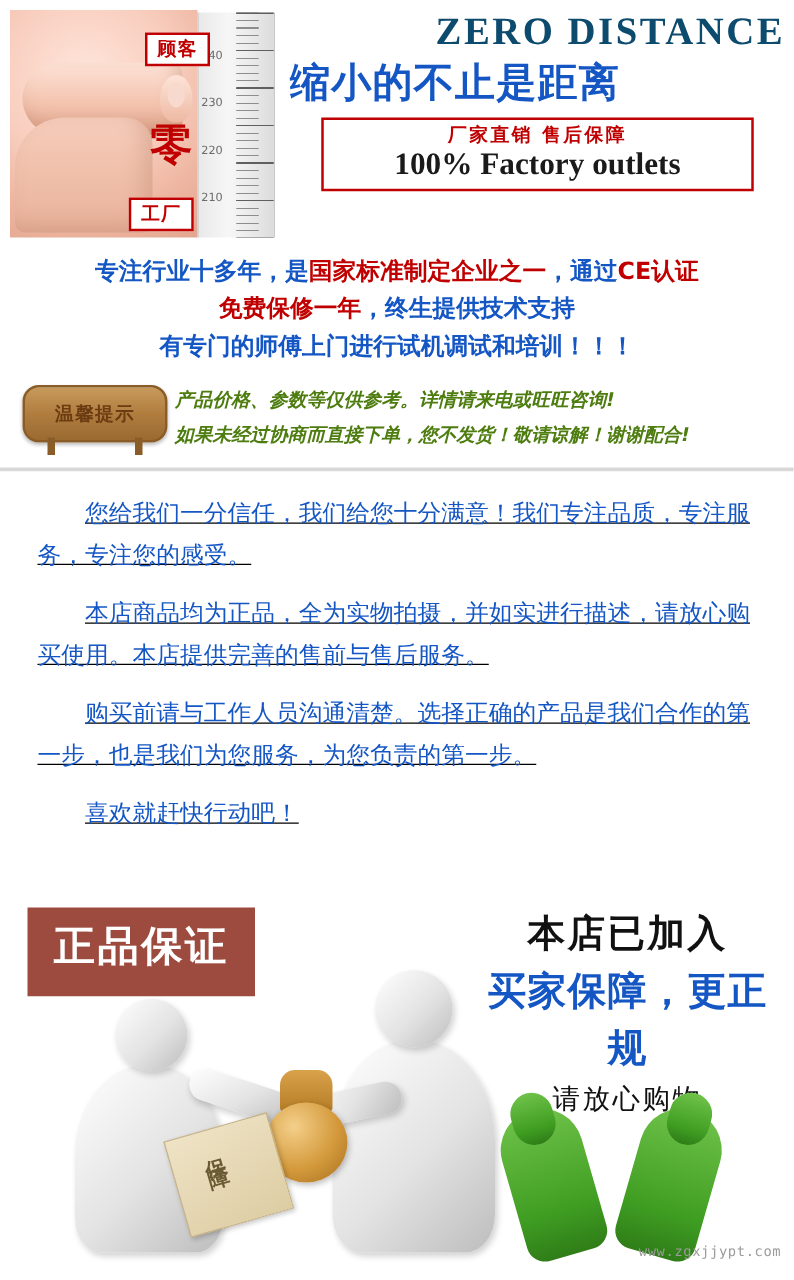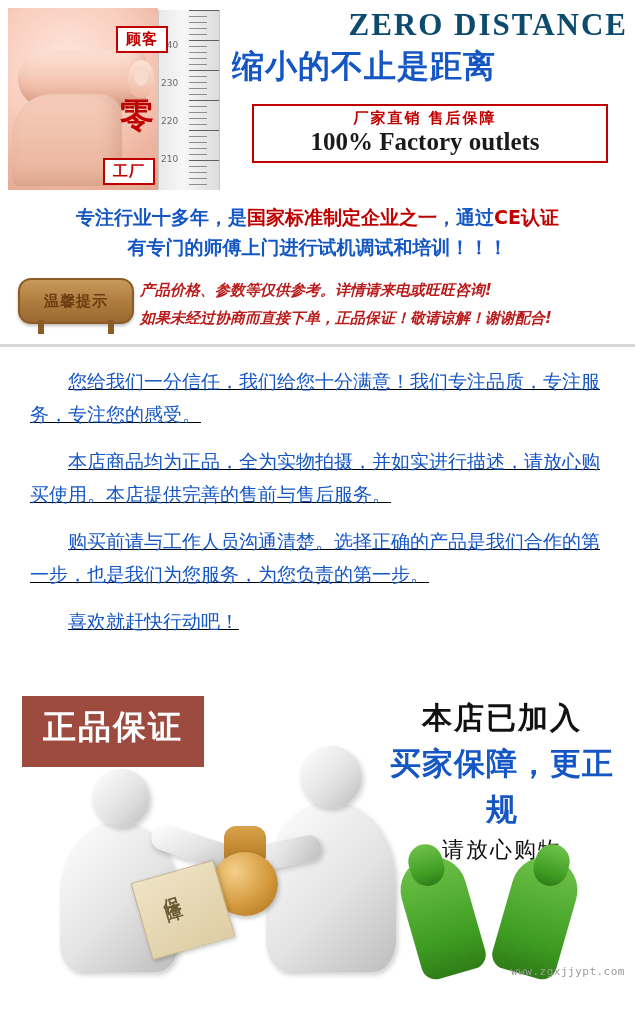--- a/index.html
+++ b/index.html
@@ -163,24 +163,24 @@
   .headline-cn {
     font-size: 32px;
     font-weight: bold;
     color: #1456c4;
     letter-spacing: 1px;
     line-height: 44px;
     text-align: left;
     font-family: "DejaVu Sans", sans-serif;
   }
   .promo-box {
-    margin: 16px auto 0 auto;
+    margin: 6px auto 0 auto;
     width: 330px;
     border: 2px solid #c00000;
-    padding: 3px 16px 5px 6px;
+    padding: 3px 6px 5px 6px;
     text-align: center;
   }
   .promo-line1 {
     color: #c00000;
     font-size: 15px;
     font-weight: bold;
     letter-spacing: 2px;
     font-family: "DejaVu Sans", sans-serif;
   }
   .promo-line2 {
@@ -241,21 +241,21 @@
     height: 14px;
     background: #8a5c27;
   }
   .wood-sign::before { left: 18px; }
   .wood-sign::after  { right: 18px; }
   .notice-text {
     position: absolute;
     left: 140px;
     top: 4px;
     width: 490px;
-    color: #b91c1c;
+    color: #4d7c0f;
     font-size: 15px;
     font-weight: bold;
     font-style: italic;
     line-height: 28px;
     font-family: "DejaVu Sans", sans-serif;
   }
 
   .divider {
     width: 635px;
     height: 3px;
@@ -465,28 +465,31 @@
       <div class="promo-line1">厂家直销  售后保障</div>
       <div class="promo-line2">100% Factory outlets</div>
     </div>
   </div>
 </div>
 
 <div class="info-block">
   <div class="info-line">
     <span>专注行业十多年，是</span><span class="hl">国家标准制定企业之一</span><span>，通过</span><span class="hl">CE认证</span>
   </div>
+  <div class="info-line">
+    <span class="hl">免费保修一年</span><span>，终生提供技术支持</span>
+  </div>
   <div class="info-line">有专门的师傅上门进行试机调试和培训！！！</div>
 </div>
 
 <div class="notice">
   <div class="wood-sign">温馨提示</div>
   <div class="notice-text">
     <div>产品价格、参数等仅供参考。详情请来电或旺旺咨询!</div>
-    <div>如果未经过协商而直接下单，正品保证！敬请谅解！谢谢配合!</div>
+    <div>如果未经过协商而直接下单，您不发货！敬请谅解！谢谢配合!</div>
   </div>
 </div>
 
 <div class="divider"></div>
 
 <div class="statement">
   <p>您给我们一分信任，我们给您十分满意！我们专注品质，专注服务，专注您的感受。</p>
   <p>本店商品均为正品，全为实物拍摄，并如实进行描述，请放心购买使用。本店提供完善的售前与售后服务。</p>
   <p>购买前请与工作人员沟通清楚。选择正确的产品是我们合作的第一步，也是我们为您服务，为您负责的第一步。</p>
   <p>喜欢就赶快行动吧！</p>

